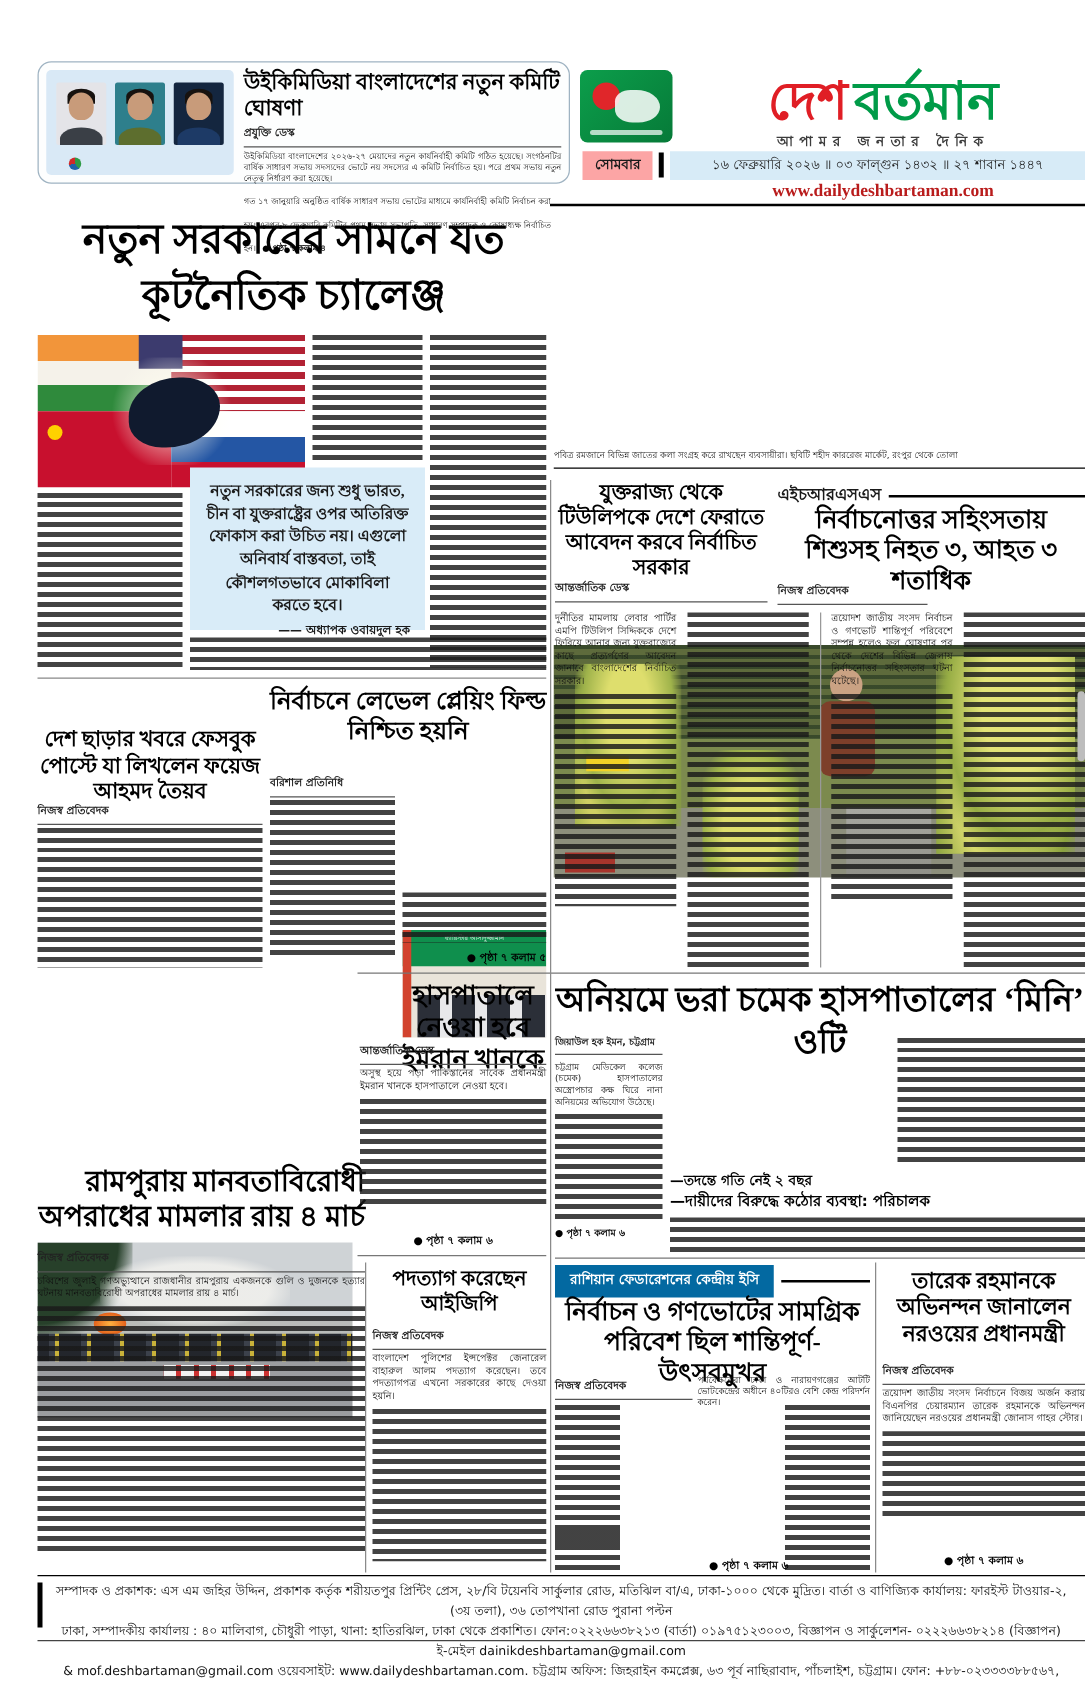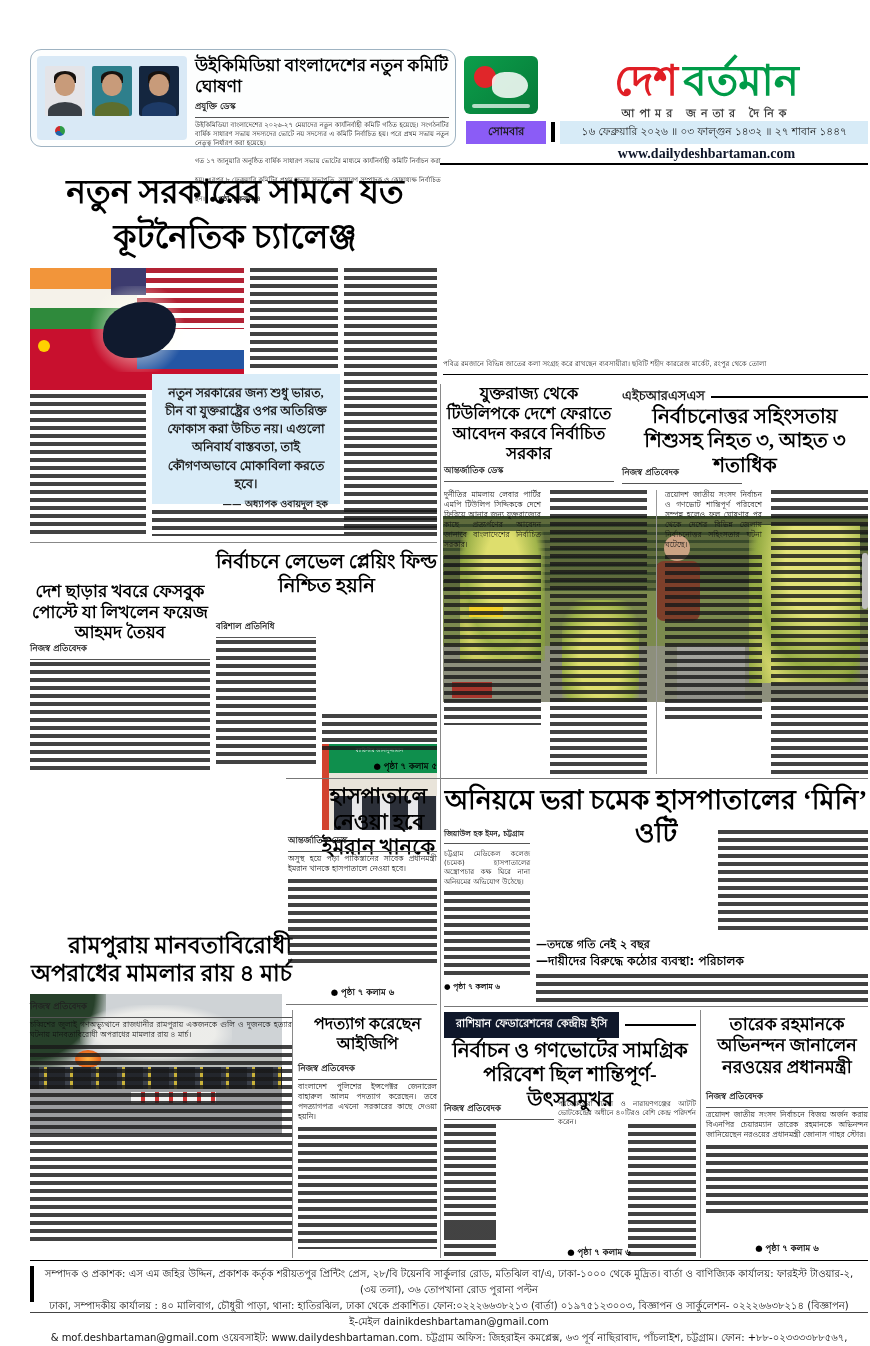--- a/index.html
+++ b/index.html
@@ -20,21 +20,21 @@
   .kicker-line{flex:1;height:2px;background:#000;}
   .pull{font-weight:bold;color:#000;}
   
   .topbox{border:1px solid #9fb3c2;background:#fdfefe;display:flex;padding:6px;box-sizing:border-box;gap:8px;}
   .ppanel{width:150px;background:#d9e9f6;border-radius:4px;position:relative;flex:none;}
   .portrait{position:absolute;top:10px;width:40px;height:50px;border-radius:2px;overflow:hidden;}
   .head{position:absolute;left:50%;top:8px;width:20px;height:22px;margin-left:-10px;border-radius:50% 50% 45% 45%;background:#c89b7a;}
   .hair{position:absolute;left:50%;top:5px;width:22px;height:12px;margin-left:-11px;border-radius:50% 50% 0 0;background:#17120f;}
   .torso{position:absolute;left:50%;bottom:-4px;width:34px;height:18px;margin-left:-17px;border-radius:50% 50% 0 0;}
   .dateline-row{display:flex;align-items:center;height:20px;}
-  .weekday{background:#8b5cf6;font-size:11px;font-weight:bold;padding:2px 22px;font-family:Liberation Mono, monospace;}
+  .weekday{background:#fca5a5;font-size:11px;font-weight:bold;padding:2px 10px;font-family:Liberation Mono, monospace;}
   .sepbar{width:4px;height:20px;background:#000;margin:0 5px;}
   .bluebar{flex:1;background:#d7ebf7;text-align:center;font-size:10.5px;padding:3px 0;}
   .qbox{background:#d9ecf8;padding:10px 12px;box-sizing:border-box;}
   .kickerblue{display:inline-block;color:#fff;font-size:11px;font-weight:bold;padding:3px 12px 4px;}
   .footer-txt{font-size:10px;line-height:1.6;text-align:center;color:#111;}
 </style>
 </head>
 <body>
 
 <div class="page">
@@ -77,42 +77,42 @@
     <span class="serif" style="font-size:42px;font-weight:bold;color:#e01e25;">দেশ</span>
     <span class="serif" style="font-size:42px;font-weight:bold;color:#009b48;">বর্তমান</span>
   </div>
   <div class="abs" style="left:545px;top:105px;width:323px;text-align:center;font-size:11px;font-weight:bold;letter-spacing:5px;color:#3c3c3c;">আপামর জনতার দৈনিক</div>
 
   <div class="abs dateline-row" style="left:466px;top:122px;width:402px;">
     <div class="weekday">সোমবার</div>
     <div class="sepbar"></div>
     <div class="bluebar">১৬ ফেব্রুয়ারি ২০২৬ ॥ ০৩ ফাল্গুন ১৪৩২ ॥ ২৭ শাবান ১৪৪৭</div>
   </div>
-  <div class="abs serif" style="left:545px;top:146px;width:323px;text-align:center;font-size:14px;font-weight:bold;color:#0f172a;">www.dailydeshbartaman.com</div>
+  <div class="abs serif" style="left:545px;top:146px;width:323px;text-align:center;font-size:14px;font-weight:bold;color:#b91c1c;">www.dailydeshbartaman.com</div>
   <div class="abs hrule" style="left:440px;top:163px;width:428px;height:2px;"></div>
 
   <div class="abs hl serif" style="left:34px;top:170px;width:402px;font-size:33px;line-height:1.35;">নতুন সরকারের সামনে যত কূটনৈতিক চ্যালেঞ্জ</div>
 
   <div class="abs photo" style="left:30px;top:268px;width:214px;height:122px;">
     <div class="abs" style="left:0;top:0;width:50%;height:50%;background:linear-gradient(to bottom,#f2953a 0 34%,#f5f2ea 34% 66%,#2f8a3c 66% 100%);"></div>
     <div class="abs" style="right:0;top:0;width:50%;height:50%;background:repeating-linear-gradient(to bottom,#b22234 0 5px,#ffffff 5px 10px);"></div>
     <div class="abs" style="right:46%;top:0;width:16%;height:22%;background:#3c3b6e;"></div>
     <div class="abs" style="left:0;bottom:0;width:50%;height:50%;background:#c8102e;"></div>
     <div class="abs" style="left:8px;bottom:38px;width:12px;height:12px;border-radius:50%;background:#ffd100;"></div>
     <div class="abs" style="right:0;bottom:0;width:50%;height:50%;background:linear-gradient(to bottom,#ffffff 0 34%,#2456a4 34% 66%,#c8102e 66% 100%);"></div>
     <div class="abs" style="left:25%;top:15%;width:50%;height:70%;background:radial-gradient(circle,rgba(255,255,240,.95) 0%,rgba(255,255,240,0) 70%);"></div>
     <div class="abs" style="left:34%;top:28%;width:34%;height:46%;border-radius:58% 42% 62% 38%;background:#101a2e;"></div>
   </div>
 
   <div class="abs sim" style="left:250px;top:268px;width:88px;height:102px;"></div>
   <div class="abs sim" style="left:344px;top:268px;width:93px;height:266px;"></div>
   <div class="abs sim" style="left:30px;top:394px;width:116px;height:142px;"></div>
 
   <div class="abs qbox" style="left:152px;top:374px;width:188px;height:130px;">
-    <div class="serif" style="font-size:12.5px;font-weight:bold;text-align:center;line-height:1.45;">নতুন সরকারের জন্য শুধু ভারত, চীন বা যুক্তরাষ্ট্রের ওপর অতিরিক্ত ফোকাস করা উচিত নয়। এগুলো অনিবার্য বাস্তবতা, তাই কৌগণঅভাবে মোকাবিলা করতে হবে।</div>
+    <div class="serif" style="font-size:12.5px;font-weight:bold;text-align:center;line-height:1.45;">নতুন সরকারের জন্য শুধু ভারত, চীন বা যুক্তরাষ্ট্রের ওপর অতিরিক্ত ফোকাস করা উচিত নয়। এগুলো অনিবার্য বাস্তবতা, তাই কৌশলগতভাবে মোকাবিলা করতে হবে।</div>
     <div style="font-size:9.5px;font-weight:bold;text-align:right;margin-top:4px;">—— অধ্যাপক ওবায়দুল হক</div>
   </div>
   <div class="abs sim" style="left:152px;top:510px;width:285px;height:26px;"></div>
 
   <div class="abs" style="left:30px;top:542px;width:407px;height:1px;background:#888;"></div>
 
   <div class="abs hl serif" style="left:30px;top:582px;width:180px;font-size:17px;">দেশ ছাড়ার খবরে ফেসবুক পোস্টে যা লিখলেন ফয়েজ আহমদ তৈয়ব</div>
   <div class="abs byline" style="left:30px;top:642px;width:180px;">নিজস্ব প্রতিবেদক</div>
   <div class="abs sim" style="left:30px;top:662px;width:180px;height:112px;"></div>
 
@@ -208,21 +208,21 @@
     <div class="jump" style="font-size:7.5px;margin-top:4px;">● পৃষ্ঠা ৭ কলাম ৬</div>
   </div>
 
   <div class="abs pull" style="left:536px;top:936px;width:332px;font-size:11px;">—তদন্তে গতি নেই ২ বছর</div>
   <div class="abs pull" style="left:536px;top:952px;width:332px;font-size:12px;">—দায়ীদের বিরুদ্ধে কঠোর ব্যবস্থা: পরিচালক</div>
   <div class="abs sim" style="left:536px;top:974px;width:332px;height:28px;"></div>
   <div class="abs sim" style="left:718px;top:830px;width:150px;height:100px;"></div>
   <div class="abs" style="left:444px;top:1006px;width:424px;height:1px;background:#777;"></div>
 
   <div class="abs" style="left:444px;top:1012px;width:252px;display:flex;align-items:center;gap:6px;">
-    <span class="kickerblue" style="background:#0f172a;">রাশিয়ান ফেডারেশনের কেন্দ্রীয় ইসি</span>
+    <span class="kickerblue" style="background:#0369a1;">রাশিয়ান ফেডারেশনের কেন্দ্রীয় ইসি</span>
     <span class="kicker-line"></span>
   </div>
   <div class="abs hl serif" style="left:444px;top:1038px;width:252px;font-size:20px;">নির্বাচন ও গণভোটের সামগ্রিক পরিবেশ ছিল শান্তিপূর্ণ-উৎসবমুখর</div>
   <div class="abs byline" style="left:444px;top:1102px;width:110px;">নিজস্ব প্রতিবেদক</div>
   <div class="abs" style="left:558px;top:1100px;width:138px;">
     <div class="lead-txt" style="font-size:7px;">পর্যবেক্ষকেরা ঢাকা ও নারায়ণগঞ্জের আটটি ভোটকেন্দ্রের অধীনে ৪০টিরও বেশি কেন্দ্র পরিদর্শন করেন।</div>
   </div>
   <div class="abs sim" style="left:444px;top:1124px;width:52px;height:132px;"></div>
 
   <div class="abs sim" style="left:628px;top:1124px;width:68px;height:132px;"></div>

